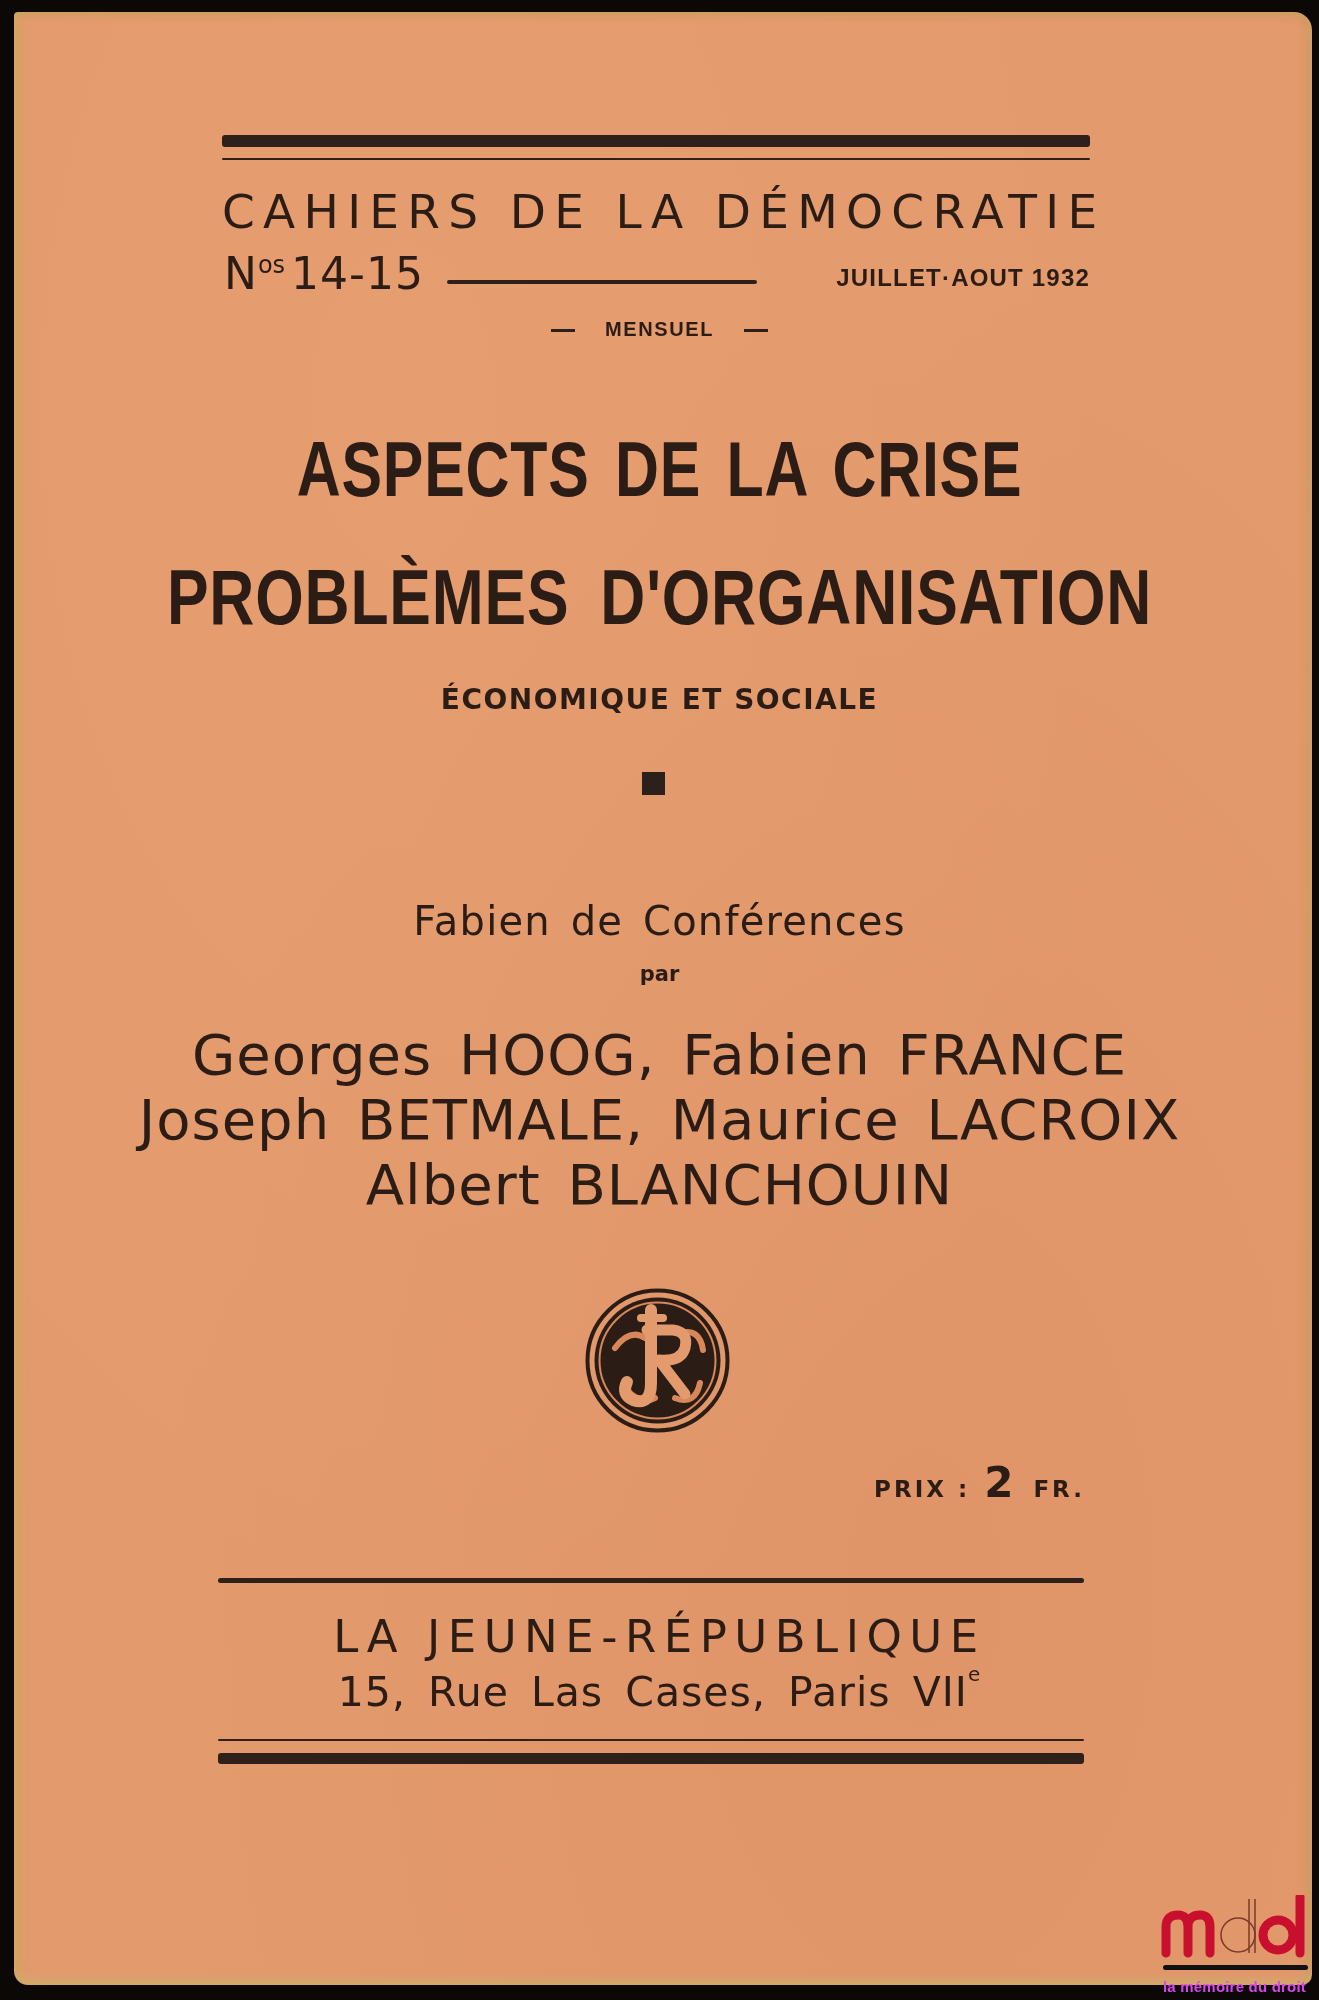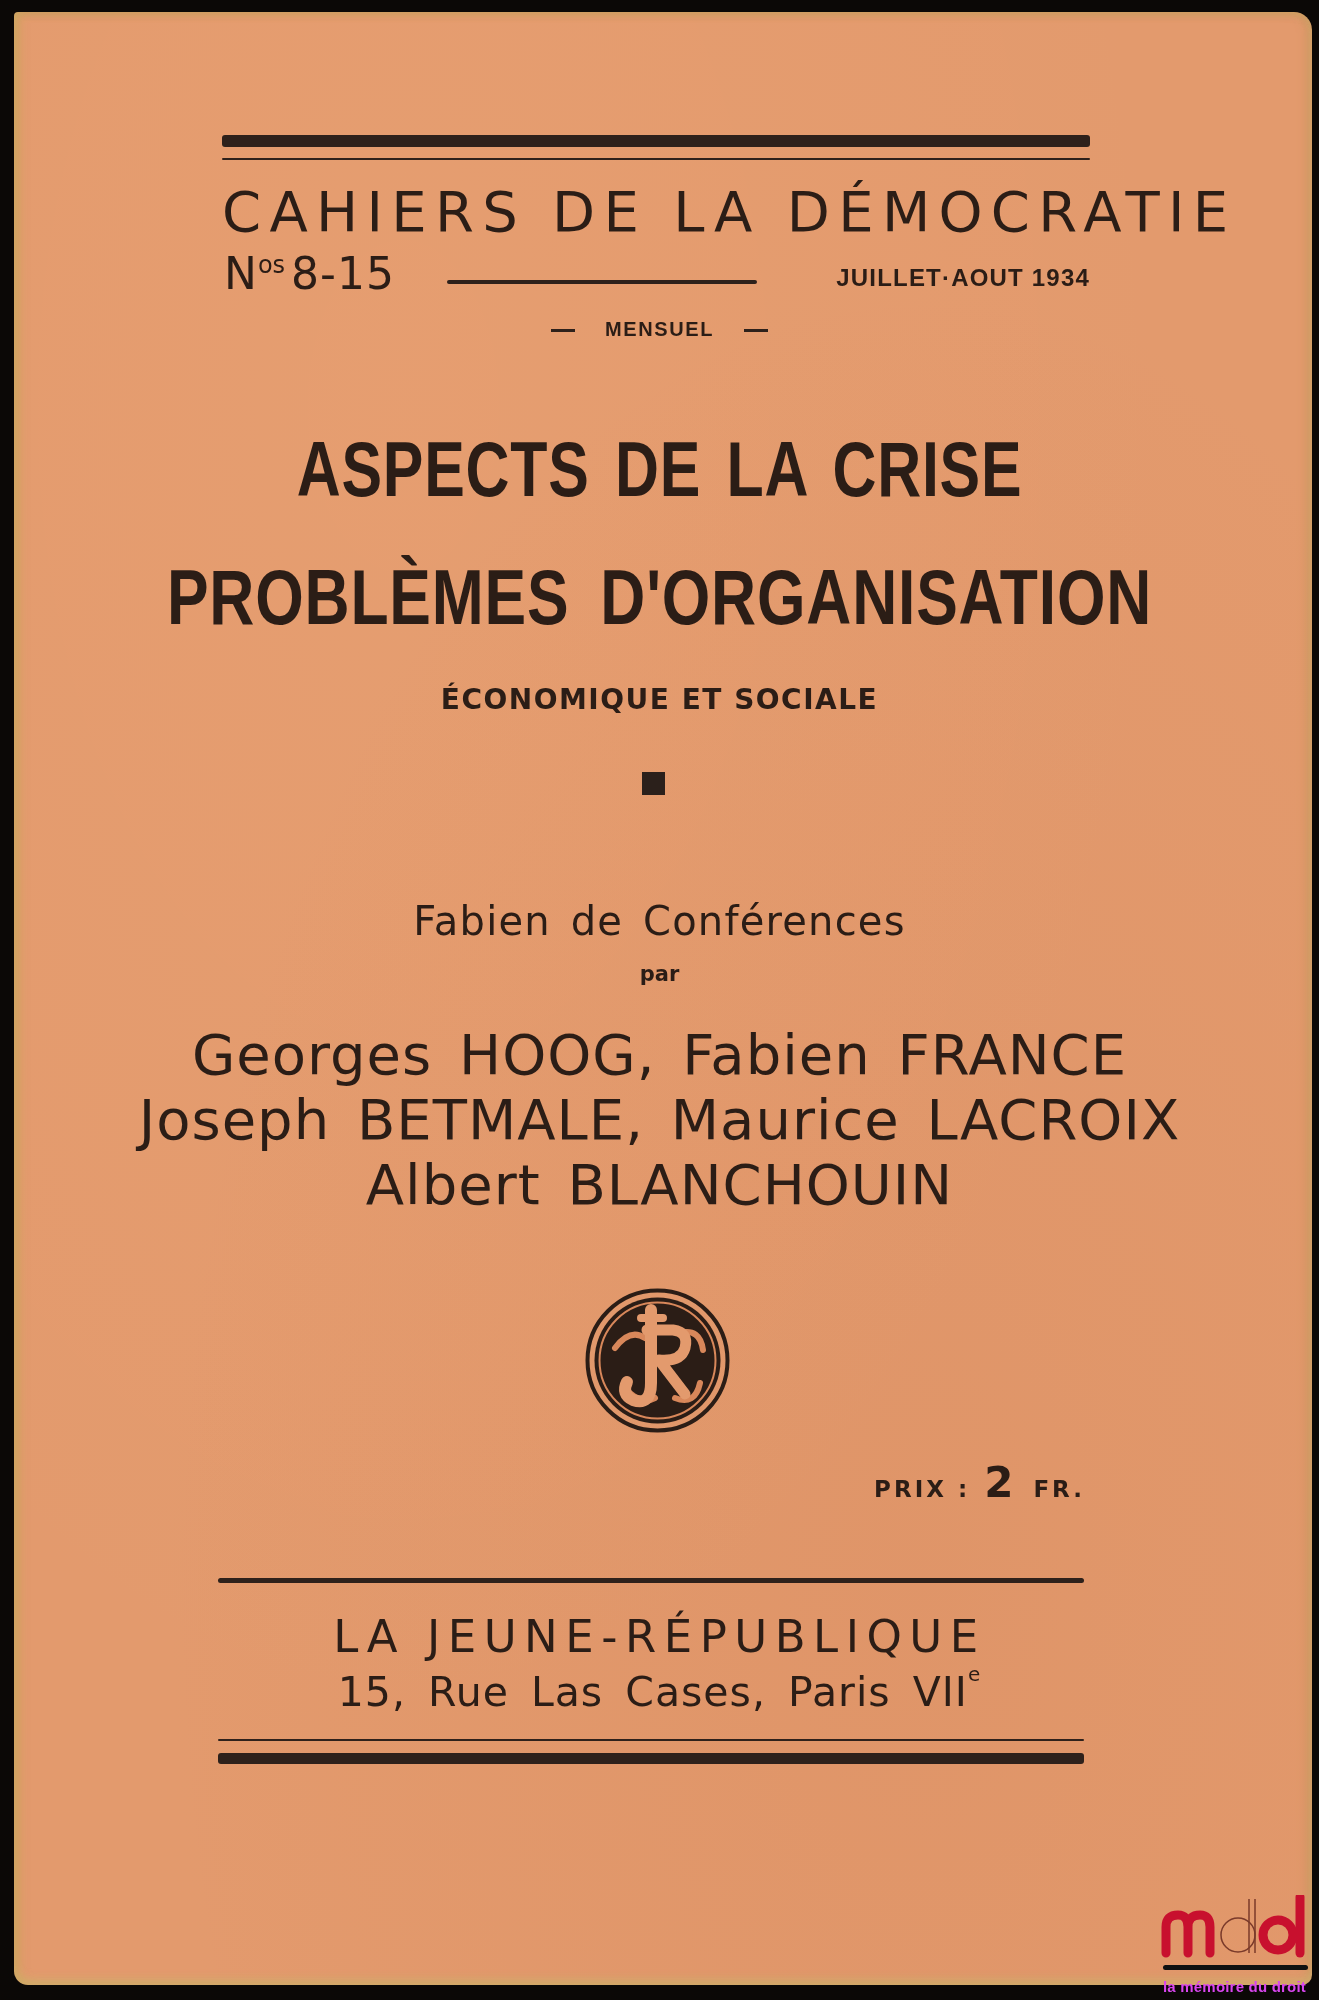--- a/index.html
+++ b/index.html
@@ -18,21 +18,21 @@
     box-shadow: inset 6px 0 10px rgba(200,170,90,0.55), inset 0 -6px 8px rgba(210,190,120,0.5), inset -6px 0 10px rgba(190,150,90,0.45), inset 0 4px 6px rgba(200,160,100,0.35);
   }
   .ink { color: #2b1d16; }
   .abs { position: absolute; }
   .rule { position: absolute; background: #2e211b; border-radius: 3px; }
   .center-line { position: absolute; left: 0; width: 1319px; text-align: center; white-space: nowrap; }
 
   
   .series-title {
     left: 222px; top: 188px; width: 868px;
-    font-family: "DejaVu Sans", sans-serif; font-size: 56px; line-height: 48px;
+    font-family: "DejaVu Sans", sans-serif; font-size: 47px; line-height: 48px;
     letter-spacing: 8.3px; text-align: justify; text-align-last: justify; white-space: nowrap;
   }
   .issue-row { left: 222px; top: 252px; width: 868px; height: 44px; }
   .issue-no { position: absolute; left: 2px; top: 0; font-family: "DejaVu Sans", sans-serif; font-size: 44px; line-height: 44px; letter-spacing: 1px; }
   .issue-no sup { font-size: 24px; vertical-align: 0; position: relative; top: -16px; letter-spacing: 0; margin-right: 6px; }
   .issue-date { position: absolute; right: 0; top: 14px; font-family: "Liberation Sans", sans-serif; font-weight: 700; font-size: 24px; letter-spacing: 1.2px; line-height: 24px; }
   .mensuel { top: 318px; font-family: "Liberation Sans", sans-serif; font-weight: 700; font-size: 20px; letter-spacing: 1.6px; }
   .mensuel .dash { display: inline-block; width: 24px; height: 3px; background: #2e211b; vertical-align: middle; margin: 0 30px; }
 
   
@@ -74,23 +74,23 @@
 <body>
 
 <div class="cover"></div>
 
 <div class="rule" style="left:222px; top:135px; width:868px; height:12px;"></div>
 <div class="rule" style="left:222px; top:158px; width:868px; height:2px;"></div>
 
 <div class="abs ink series-title">CAHIERS DE LA DÉMOCRATIE</div>
 
 <div class="abs ink issue-row">
-  <div class="issue-no"><span>N</span><sup>os</sup><span>8-15</span></div>
+  <div class="issue-no"><span>N</span><sup>os</sup><span>14-15</span></div>
   <div class="rule" style="left:225px; top:28px; width:310px; height:4px;"></div>
-  <div class="issue-date">JUILLET·AOUT 1934</div>
+  <div class="issue-date">JUILLET·AOUT 1932</div>
 </div>
 
 <div class="center-line ink mensuel"><span class="dash"></span><span>MENSUEL</span><span class="dash"></span></div>
 
 <div class="center-line ink t-main t1">ASPECTS DE LA CRISE</div>
 <div class="center-line ink t-main t2">PROBLÈMES D'ORGANISATION</div>
 <div class="center-line ink t3">ÉCONOMIQUE ET SOCIALE</div>
 
 <div class="abs square"></div>
 

